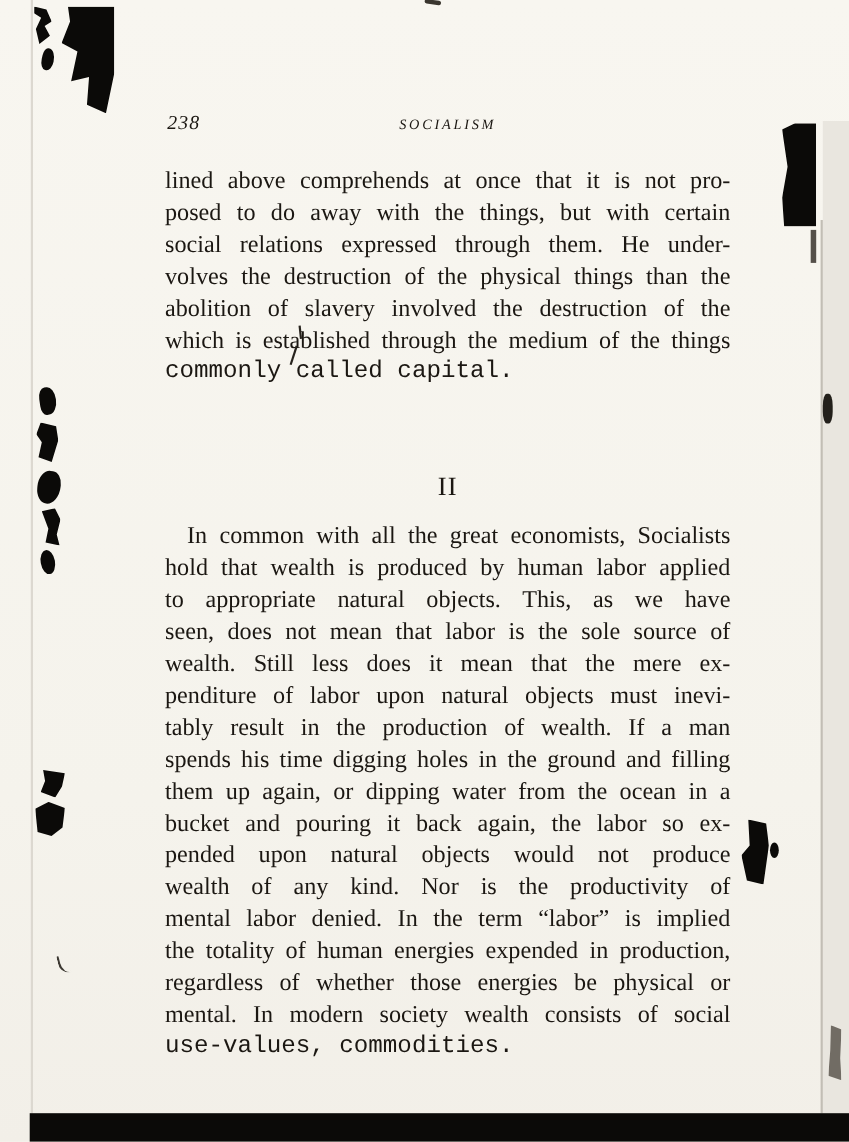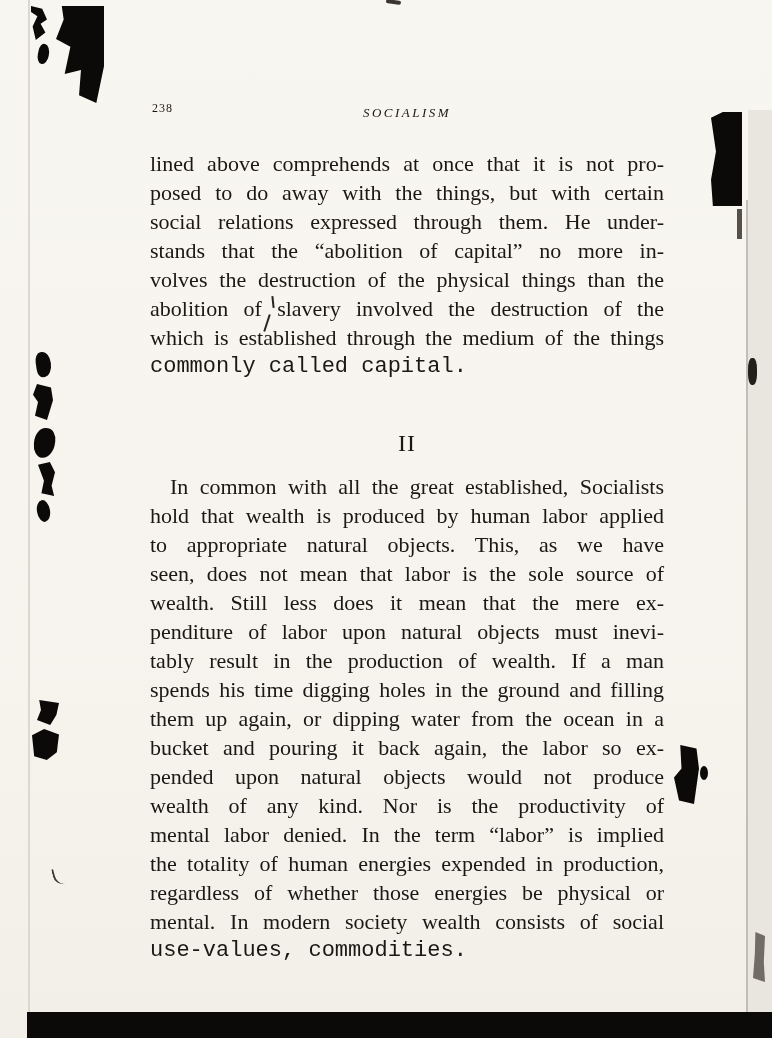--- a/index.html
+++ b/index.html
@@ -8,21 +8,21 @@
     position: relative;
     background: #f6f4ee;
     font-family: "Liberation Serif", "DejaVu Serif", serif;
     color: #1b1712;
     overflow: hidden;
   }
   .sheet { position: absolute; inset: 0; background: linear-gradient(180deg, #f8f6f0 0%, #f5f3ec 70%, #f2efe8 100%); }
 
   
   .pagehead { position: absolute; top: 101px; left: 150px; width: 514px; height: 26px; }
-  .pagenum  { position: absolute; left: 2px; top: 0; font-size: 12px; letter-spacing: 1px; }
+  .pagenum  { position: absolute; left: 2px; top: 0; font-size: 18px; letter-spacing: 1px; font-style: italic; }
   .running  { position: absolute; left: 0; right: 0; top: 4px; text-align: center; font-size: 13px; letter-spacing: 2.5px; font-style: italic; }
 
   
   .para { position: absolute; left: 150px; width: 514px; font-size: 22px; line-height: 29px; }
   .para1 { top: 149px; }
   .para2 { top: 472px; }
   .line { text-align: justify; text-align-last: justify; text-justify: inter-word; }
   .line.end { text-align-last: left; font-family: Liberation Mono, monospace; }
   .line.indent { text-indent: 20px; }
   .it { }
@@ -74,31 +74,30 @@
 
   <div class="pagehead">
     <span class="pagenum">238</span>
     <span class="running">SOCIALISM</span>
   </div>
 
   <div class="para para1">
       <div class="line"><span>lined above comprehends at once that it is not pro-</span></div>
       <div class="line"><span>posed to do away with the </span><span class="it">things</span><span>, but with </span><span class="it">certain</span></div>
       <div class="line"><span class="it">social relations expressed through them</span><span>.  He under-</span></div>
-      <div class="line"><span>stands that the “abolition of capital” no more in-</span></div>
       <div class="line"><span>volves the destruction of the physical things than the</span></div>
       <div class="line"><span>abolition of slavery involved the destruction of the</span></div>
       <div class="line"><span>which is established through the medium of the things</span></div>
       <div class="line end"><span>commonly called capital.</span></div>
     </div>
 
   <div class="section">II</div>
 
   <div class="para para2">
-      <div class="line indent"><span>In common with all the great established, Socialists</span></div>
+      <div class="line indent"><span>In common with all the great economists, Socialists</span></div>
       <div class="line"><span>hold that wealth is produced by human labor applied</span></div>
       <div class="line"><span>to appropriate natural objects.  This, as we have</span></div>
       <div class="line"><span>seen, does not mean that labor is the sole source of</span></div>
       <div class="line"><span>wealth.  Still less does it mean that the mere ex-</span></div>
       <div class="line"><span>penditure of labor upon natural objects must inevi-</span></div>
       <div class="line"><span>tably result in the production of wealth.  If a man</span></div>
       <div class="line"><span>spends his time digging holes in the ground and filling</span></div>
       <div class="line"><span>them up again, or dipping water from the ocean in a</span></div>
       <div class="line"><span>bucket and pouring it back again, the labor so ex-</span></div>
       <div class="line"><span>pended upon natural objects would not produce</span></div>

